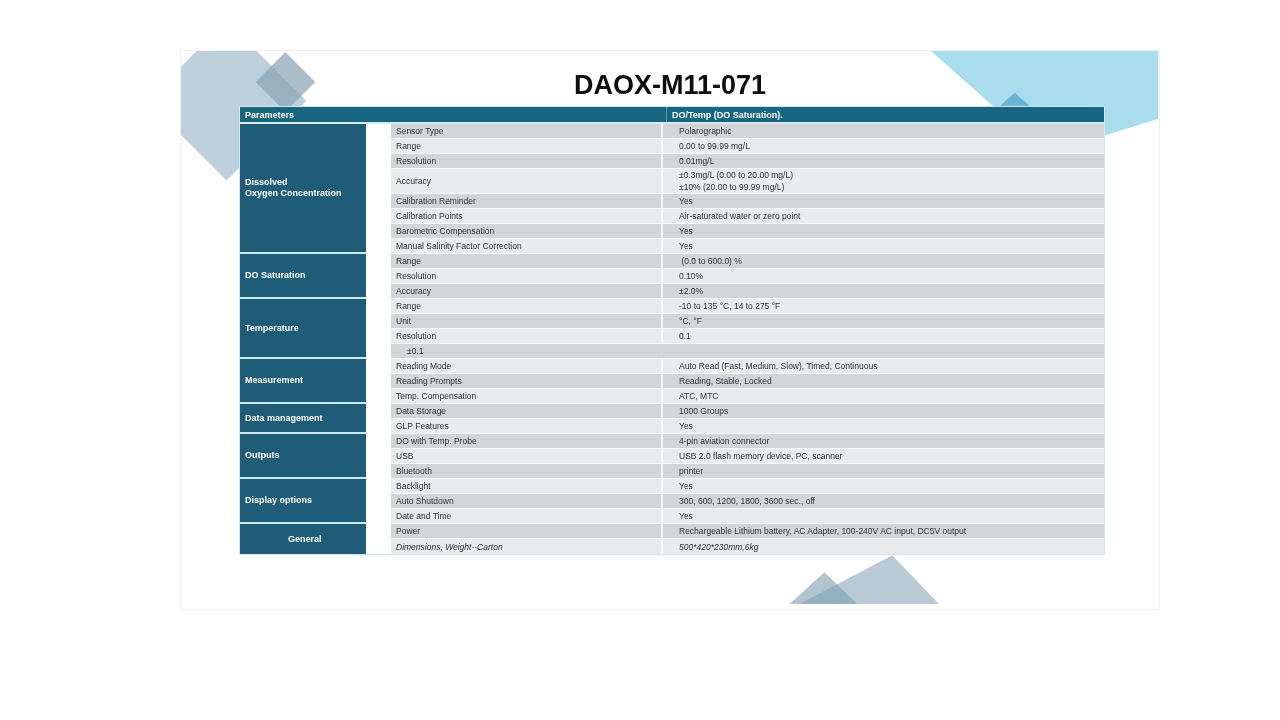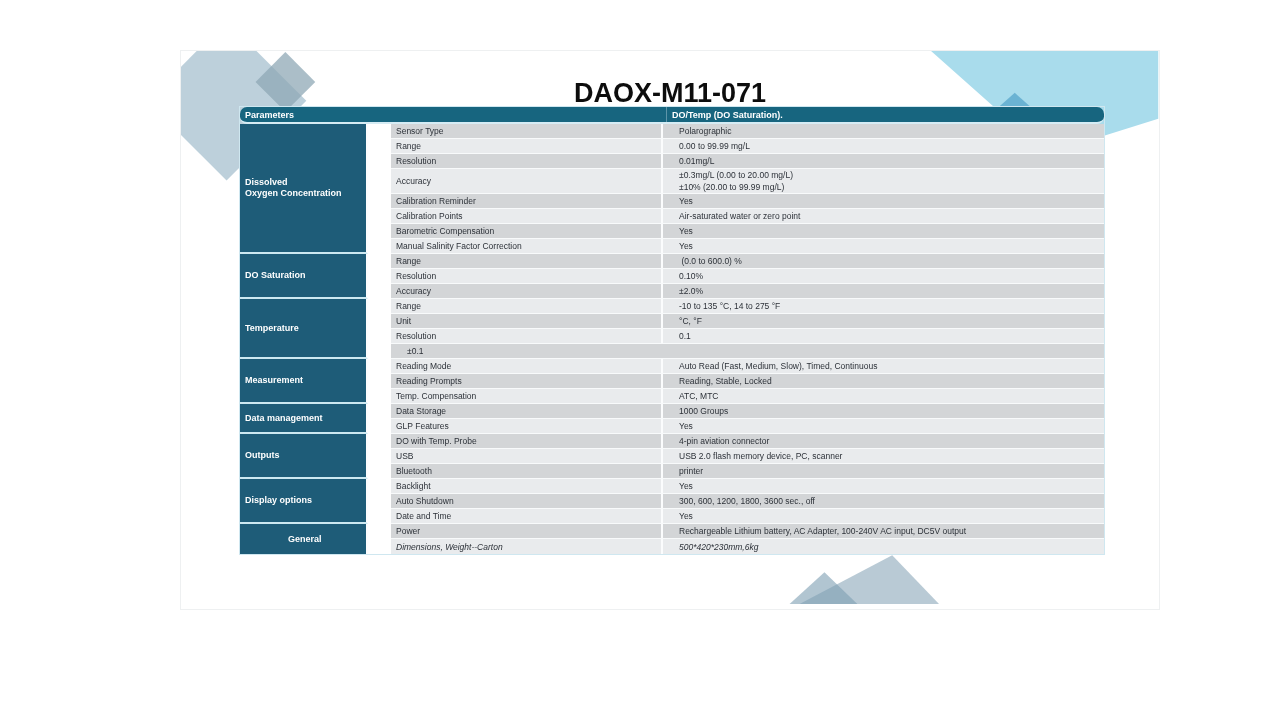--- a/index.html
+++ b/index.html
@@ -1,32 +1,32 @@
 <!DOCTYPE html>
 <html style="--header-bg: #17657f; --cat-bg: #1e5c78; --row-dark: #d3d5d7; --row-light: #e9ebed; --sep: #cde9f2; --tborder: #cfe7f0; --txt: #2c3138;"><head>
 <meta charset="utf-8">
 <style>
   html,body{margin:0;padding:0;background:#ffffff;}
   body{width:1280px;height:720px;position:relative;overflow:hidden;
        font-family:"Liberation Sans",sans-serif;}
   .slide{position:absolute;left:180px;top:50px;width:980px;height:560px;
          background:#ffffff;border:1px solid #eef0f1;box-sizing:border-box;}
   .decor-svg{position:absolute;left:0;top:0;width:100%;height:100%;z-index:0;}
-  .slide-title{position:relative;z-index:2;margin:12px;padding-top:15px;
+  .slide-title{position:relative;z-index:2;margin:4px;padding-top:15px;
       text-align:center;font-size:27px;font-weight:800;color:#0d0d0d;
       letter-spacing:0px;line-height:30px;}
   :root{
     --header-bg:#17657f; --cat-bg:#1e5c78; --row-dark:#d3d5d7;
     --row-light:#e9ebed; --sep:#cde9f2; --tborder:#cfe7f0; --txt:#2c3138;
   }
   .spec-table{position:absolute;left:58px;top:55px;width:866px;z-index:2;
       box-sizing:border-box;border:1px solid var(--tborder);
       font-size:8.5px;color:var(--txt);}
   .thead{display:flex;height:15px;background:var(--header-bg);color:#ffffff;
-      font-weight:bold;font-size:9px;border-bottom:2px solid #d6ecf4;border-radius:7px;}
+      font-weight:bold;font-size:9px;border-bottom:2px solid #d6ecf4;}
   .thead .h1{width:426px;box-sizing:border-box;padding-left:5px;
       display:flex;align-items:center;}
   .thead .h2{flex:1;box-sizing:border-box;padding-left:5px;display:flex;
       align-items:center;border-left:1px solid #5d95a9;}
   .section{display:flex;}
   .cat-cell{width:128px;box-sizing:border-box;background:var(--cat-bg);
       color:#ffffff;font-weight:bold;font-size:9px;line-height:11px;
       display:flex;align-items:center;padding-left:5px;white-space:pre-line;
       border-right:2px solid #fdfdfe;border-bottom:2px solid var(--sep);}
   .section:last-child .cat-cell{border-bottom:none;padding-left:48px;}

